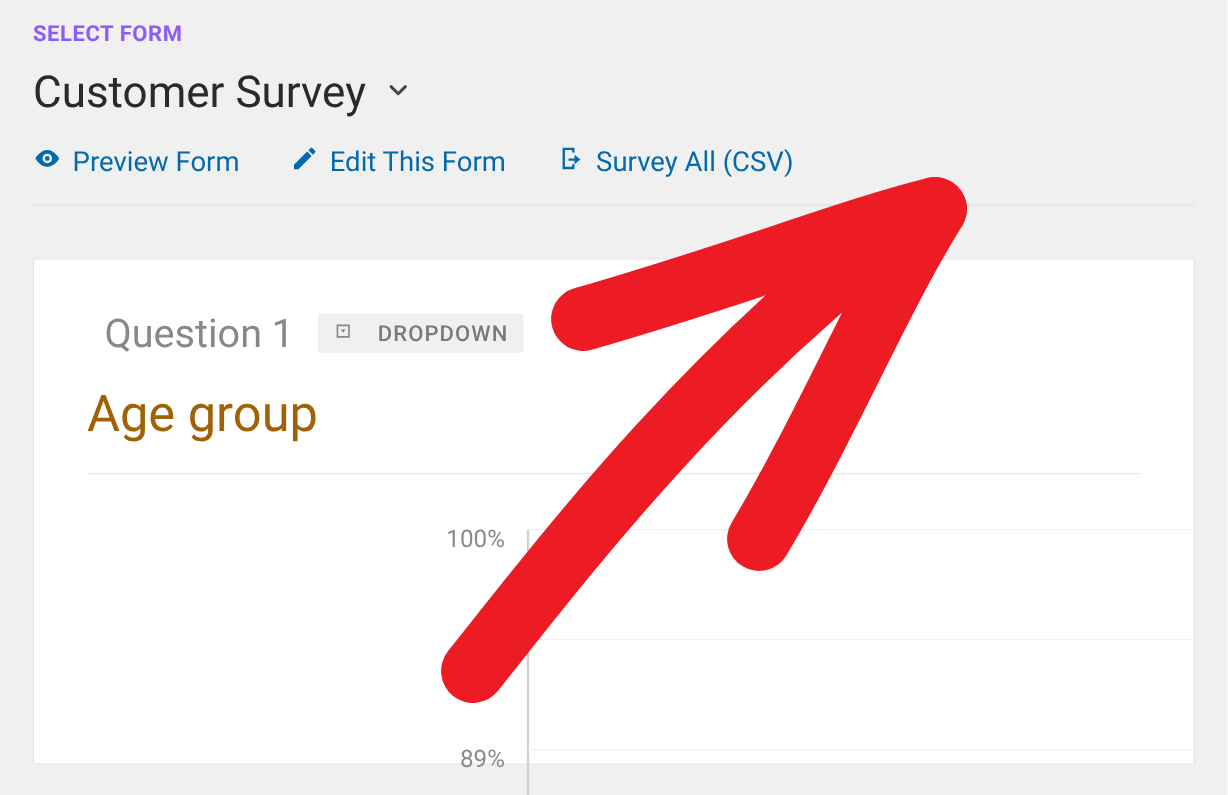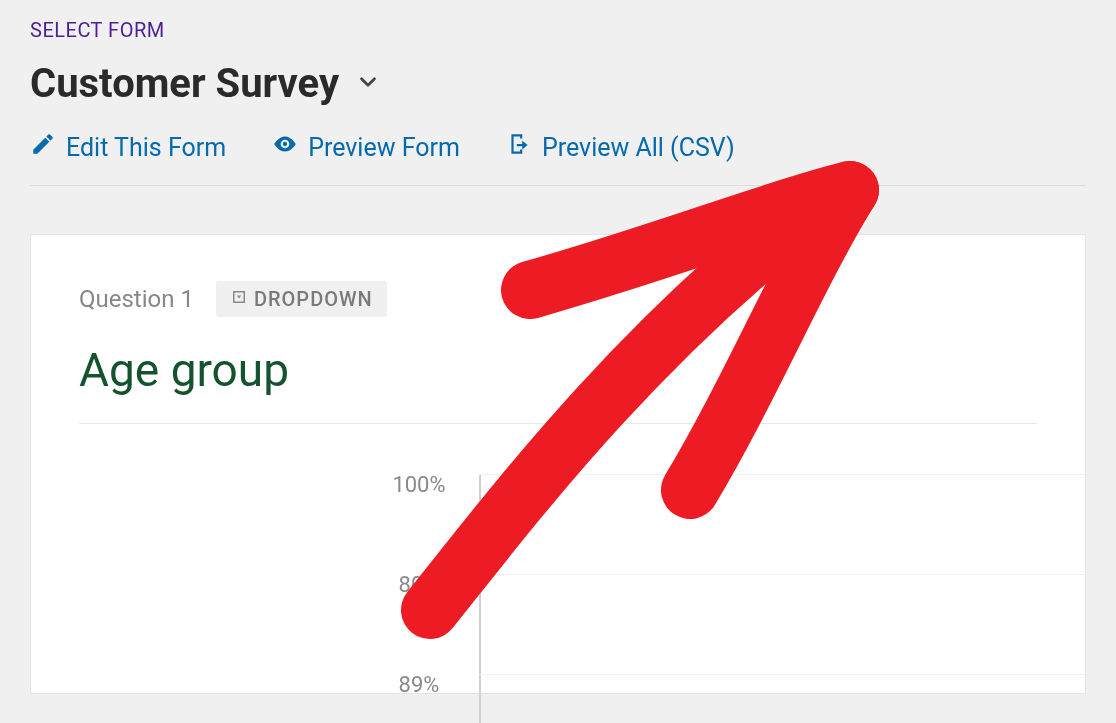--- a/index.html
+++ b/index.html
@@ -8,34 +8,34 @@
       background: #f0f0f1;
       width: 1116px;
       height: 723px;
       overflow: hidden;
       position: relative;
     }
     .page-wrap { padding: 18px 30px 0 30px; }
     .select-form-label {
       font-size: 20px;
       letter-spacing: 0.5px;
-      color: #4c1d95;
-      font-weight: 400;
+      color: #8b5cf6;
+      font-weight: 700;
       margin-bottom: 18px;
     }
     .form-select {
       display: flex;
       align-items: center;
       gap: 16px;
       cursor: pointer;
       margin-bottom: 24px;
     }
     .form-select-name {
       font-size: 40px;
-      font-weight: 700;
+      font-weight: 400;
       color: #2a2a2a;
     }
     .form-select .chev svg { width: 26px; height: 26px; stroke: #444; }
     .actions-row {
       display: flex;
       gap: 46px;
       padding-bottom: 22px;
       border-bottom: 1px solid #dcdcde;
     }
     .action-link {
@@ -56,44 +56,45 @@
       padding: 46px 48px 0 48px;
       height: 460px;
       position: relative;
     }
     .q-header {
       display: flex;
       align-items: center;
       gap: 22px;
     }
     .q-label {
-      font-size: 24px;
+      font-size: 36px;
       color: #888;
       font-weight: 400;
+      margin-left: 16px;
     }
     .type-badge {
       display: flex;
       align-items: center;
-      gap: 6px;
+      gap: 22px;
       background: #f0f0f0;
       padding: 6px 14px;
       border-radius: 3px;
     }
     .type-badge svg { width: 18px; height: 18px; fill: #888; }
     .type-badge .bt {
       font-size: 20px;
       letter-spacing: 1px;
       color: #7a7a7a;
       font-weight: 500;
     }
     .q-title {
       margin-top: 26px;
       font-size: 46px;
       font-weight: 400;
-      color: #14532d;
+      color: #a16207;
       padding-bottom: 26px;
     }
     .q-divider { border-top: 1px solid #e6e6e6; }
     
     .chart-area {
       position: relative;
       margin-top: 50px;
       margin-left: 300px;
       height: 280px;
     }
@@ -101,21 +102,21 @@
       position: absolute;
       left: 0;
       transform: translateY(-50%);
       display: flex;
       align-items: center;
     }
     .y-tick .lbl {
       color: #8a8a8a;
       font-size: 22px;
       width: 90px;
-      text-align: center;
+      text-align: right;
       padding-right: 10px;
       margin-top: 20px;
     }
     .axis-v {
       position: absolute;
       left: 100px;
       top: 0;
       bottom: 0;
       width: 2px;
       background: #cfcfcf;
@@ -143,43 +144,43 @@
   <div class="form-select">
     <span class="form-select-name">Customer Survey</span>
     <span class="chev">
       <svg viewBox="0 0 24 24" fill="none" stroke-width="2.5" stroke-linecap="round" stroke-linejoin="round">
           <polyline points="6 9 12 15 18 9"></polyline>
         </svg>
     </span>
   </div>
 
   <div class="actions-row">
+    <a class="action-link">
+      <span>
+        <svg viewBox="0 0 24 24">
+            <path d="M12 5C6 5 2 12 2 12s4 7 10 7 10-7 10-7-4-7-10-7zm0 11a4 4 0 1 1 0-8 4 4 0 0 1 0 8zm0-6a2 2 0 1 0 0 4 2 2 0 0 0 0-4z"></path>
+          </svg>
+      </span>
+      <span>Preview Form</span>
+    </a>
     <a class="action-link">
       <span>
         <svg viewBox="0 0 24 24">
             <path d="M3 17.25V21h3.75l11.06-11.06-3.75-3.75L3 17.25zM20.71 7.04a1 1 0 0 0 0-1.41l-2.34-2.34a1 1 0 0 0-1.41 0l-1.83 1.83 3.75 3.75 1.83-1.83z"></path>
           </svg>
       </span>
       <span>Edit This Form</span>
     </a>
     <a class="action-link">
       <span>
         <svg viewBox="0 0 24 24">
-            <path d="M12 5C6 5 2 12 2 12s4 7 10 7 10-7 10-7-4-7-10-7zm0 11a4 4 0 1 1 0-8 4 4 0 0 1 0 8zm0-6a2 2 0 1 0 0 4 2 2 0 0 0 0-4z"></path>
-          </svg>
-      </span>
-      <span>Preview Form</span>
-    </a>
-    <a class="action-link">
-      <span>
-        <svg viewBox="0 0 24 24">
             <path d="M5 3h10v4h-2V5H7v14h6v-2h2v4H5V3zm10 6 5 4-5 4v-3h-5v-2h5V9z"></path>
           </svg>
       </span>
-      <span>Preview All (CSV)</span>
+      <span>Survey All (CSV)</span>
     </a>
   </div>
 
   <div class="card">
     <div class="q-header">
       <div class="q-label">Question 1</div>
       <div class="type-badge">
         <span>
           <svg viewBox="0 0 24 24">
               <path d="M4 4h16v16H4V4zm2 2v12h12V6H6zm3 4h6l-3 4-3-4z"></path>

